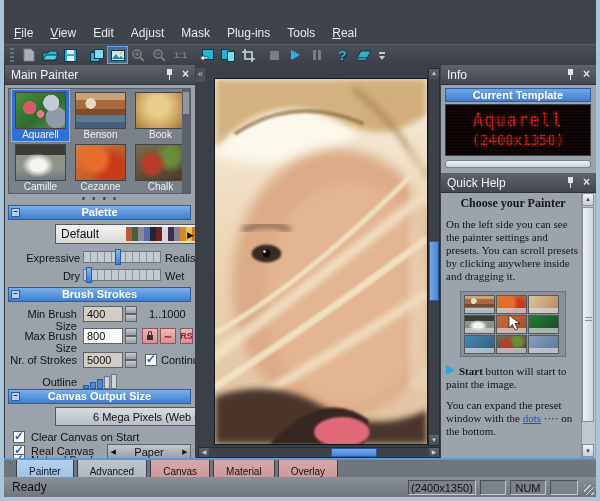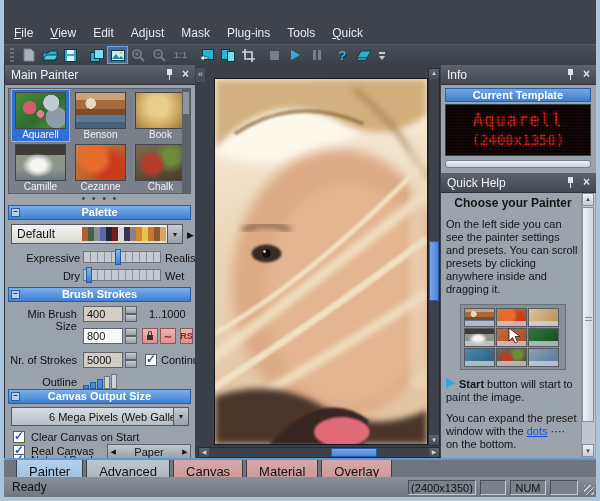--- a/index.html
+++ b/index.html
@@ -64,21 +64,21 @@
   .t-camille{background:radial-gradient(ellipse at 45% 58%,#f5f5f1 0 20%,transparent 42%),linear-gradient(180deg,#3c3c34 0 28%,#8c948a 28% 70%,#6a7a80 100%);}
   .t-cezanne{background:radial-gradient(circle at 38% 40%,#e86c2c 0 28%,transparent 48%),radial-gradient(circle at 70% 65%,#c83c1c 0 28%,transparent 52%),linear-gradient(140deg,#d87c3c,#a84a22);}
   .t-chalk{background:radial-gradient(circle at 33% 55%,#b83c2c 0 20%,transparent 38%),radial-gradient(circle at 70% 33%,#6c8c3c 0 18%,transparent 40%),linear-gradient(160deg,#7c6c4c,#4a3a2a);}
   .t-hd1{background:linear-gradient(120deg,#d9c49c,#b98c5c);}
   .preset-scroll{position:absolute;right:0;top:0;width:8px;height:104px;background:#5c626a;}
   .preset-scroll i{position:absolute;left:1px;top:3px;width:6px;height:22px;background:#8e959e;}
   .dots-row{position:absolute;left:0;top:129px;width:190px;text-align:center;font-size:10px;color:#3c4046;letter-spacing:2px;line-height:9px;}
   .section-hdr{position:absolute;left:3px;width:183px;height:15px;background:linear-gradient(180deg,#7ab0ec,#3f7fce);
     border:1px solid #2c5da0;box-sizing:border-box;color:#fff;font-size:11px;font-weight:bold;text-align:center;line-height:13px;}
   .collapse-box{position:absolute;left:2px;top:2px;width:9px;height:9px;background:#b8d0ec;border:1px solid #2c5da0;box-sizing:border-box;line-height:5px;font-size:8px;color:#223;text-align:center;font-weight:bold;}
-  .dd-field{position:absolute;background:linear-gradient(180deg,#f4f4f2,#d8d8d4);border:1px solid #55595f;box-sizing:border-box;display:flex;align-items:center;}
+  .dd-field{position:absolute;background:linear-gradient(180deg,#f4f4f2,#d8d8d4);border:1px solid #55595f;box-sizing:border-box;display:flex;align-items:center;margin-left:44px;}
   .dd-text{font-size:12px;color:#111;padding-left:5px;flex:1;white-space:nowrap;overflow:hidden;}
   .dd-btn{width:15px;height:100%;background:linear-gradient(180deg,#c8ccd2,#9aa0a8);border-left:1px solid #55595f;display:flex;align-items:center;justify-content:center;font-size:7px;color:#222;box-sizing:border-box;}
   .swatch{display:inline-block;width:6px;height:14px;}
   .palette-more{position:absolute;font-size:9px;color:#111;}
   .sl-row{position:absolute;width:190px;height:14px;font-size:11px;color:#111;}
   .sl-left{position:absolute;right:115px;top:1px;} .sl-right{position:absolute;left:160px;top:1px;}
   .seg-slider{position:absolute;left:78px;top:0;width:78px;height:12px;border:1px solid #70767e;box-sizing:border-box;
     background:repeating-linear-gradient(90deg,#c4cad2 0 6px,#8e949c 6px 7px);}
   .sl-thumb{position:absolute;top:-3px;width:6px;height:16px;background:linear-gradient(180deg,#85b8ee,#3c7cd6);border:1px solid #2a5aa4;box-sizing:border-box;}
   .frm-row{position:absolute;width:190px;height:17px;font-size:11px;color:#111;}
@@ -111,37 +111,37 @@
   
   .right-panel{left:437px;top:0;width:155px;height:393px;background:#9aa2ac;overflow:hidden;}
   .tmpl-bar{position:absolute;left:4px;top:23px;width:146px;height:14px;background:linear-gradient(180deg,#6fa8e8,#3f7fce);
     border:1px solid #2c5da0;box-sizing:border-box;color:#fff;font-size:11px;font-weight:bold;text-align:center;line-height:12px;}
   .led{position:absolute;left:4px;top:39px;width:146px;height:52px;background:#060606;border:1px solid #3a3f46;box-sizing:border-box;overflow:hidden;}
   .led-line{font-family:"DejaVu Sans Mono",monospace;color:#ff2818;text-align:center;text-shadow:0 0 3px rgba(255,50,30,.9);}
   .led-grid{position:absolute;inset:0;background:repeating-linear-gradient(0deg,rgba(0,0,0,.55) 0 1px,rgba(120,10,5,.12) 1px 3px),repeating-linear-gradient(90deg,rgba(0,0,0,.55) 0 1px,transparent 1px 3px);}
   .progress{position:absolute;left:4px;top:95px;width:146px;height:8px;background:linear-gradient(180deg,#eef1f5,#cdd3db);border:1px solid #7a8088;border-radius:3px;box-sizing:border-box;}
   .qh-header{position:absolute;left:0;top:108px;width:155px;}
   .qh-body{position:absolute;left:0;top:128px;width:155px;height:265px;background:#9ba3ad;overflow:hidden;}
-  .qh-text{position:absolute;left:5px;top:2px;width:134px;font-size:11px;line-height:13px;color:#151515;}
+  .qh-text{position:absolute;left:5px;top:2px;width:134px;font-size:11px;line-height:13px;color:#151515;font-family:Liberation Serif, serif;}
   .qh-head{font-weight:bold;font-size:12px;text-align:center;margin:2px 0 8px 0;}
   .qh-p{margin:0 0 8px 0;}
   .qh-link{color:#1a50d8;text-decoration:underline;}
   .mini-img{width:104px;height:64px;margin:2px auto 8px auto;position:relative;background:#8a9098;border:1px solid #6a7078;}
   .mini-grid{position:absolute;left:3px;top:3px;display:grid;grid-template-columns:repeat(3,31px);grid-template-rows:repeat(3,19px);gap:1px;}
   .mini-cell{border:1px solid #555a60;box-sizing:border-box;position:relative;}
   .mini-cell:after{content:"";position:absolute;left:0;bottom:0;width:100%;height:5px;background:rgba(210,214,220,.75);}
   .qh-scroll{position:absolute;right:1px;top:0px;width:13px;height:264px;background:#c2c7cf;border-left:1px solid #8a9098;}
   .qh-sbtn{position:absolute;left:0;width:12px;height:13px;background:linear-gradient(180deg,#eef1f5,#c8cfd8);border:1px solid #8a9098;box-sizing:border-box;color:#444;font-size:6px;text-align:center;line-height:11px;}
   .qh-thumb{position:absolute;left:0;top:14px;width:12px;height:215px;background:linear-gradient(90deg,#eef1f5,#cfd6de);border:1px solid #8a9098;box-sizing:border-box;}
   .qh-grip{position:absolute;left:2px;top:50%;width:7px;height:6px;background:repeating-linear-gradient(0deg,#8a9098 0 1px,transparent 1px 3px);}
   .startp{display:inline-block;width:0;height:0;border-left:9px solid #2fa8dc;border-top:5px solid transparent;border-bottom:5px solid transparent;margin-right:4px;}
   
   .tabrow{left:0;top:458px;width:592px;height:19px;background:#70767e;border-top:2px solid #5a9ad8;display:flex;align-items:flex-start;padding-left:12px;box-sizing:border-box;}
   .tab{height:16px;margin-right:3px;padding:4px 12px;border:1px solid #3c4046;border-top:none;border-radius:0 0 6px 6px;
-    font-size:13px;line-height:15px;color:#111;background:linear-gradient(180deg,#d8a8a8,#c89494);}
+    font-size:10px;line-height:15px;color:#111;background:linear-gradient(180deg,#d8a8a8,#c89494);}
   .tab.grayish{background:linear-gradient(180deg,#bcc6cc,#a8b2ba);}
   .tab.active{background:linear-gradient(180deg,#b4d0ec,#98bce4);font-weight:normal;height:17px;}
   .statusbar{left:0;top:477px;width:592px;height:20px;background:linear-gradient(180deg,#8a909a,#70767e);display:flex;align-items:center;font-size:12px;color:#111;}
   .sb-ready{margin-left:8px;flex:1;}
   .sb-box{height:15px;border:1px solid;border-color:#4a4f56 #c2c8d0 #c2c8d0 #4a4f56;background:#7b828c;
     font-size:11px;color:#111;line-height:14px;text-align:center;margin-right:4px;box-sizing:border-box;}
   .sb-grip{width:10px;height:10px;margin:6px 2px 0 2px;background:repeating-linear-gradient(135deg,#cdd3da 0 1px,transparent 1px 4px);}
 </style>
 </head>
 <body>
@@ -150,21 +150,21 @@
 
 
   <div class="abs menubar">
     <span class="menu-item accel">File</span>
     <span class="menu-item accel">View</span>
     <span class="menu-item">Edit</span>
     <span class="menu-item">Adjust</span>
     <span class="menu-item">Mask</span>
     <span class="menu-item">Plug-ins</span>
     <span class="menu-item">Tools</span>
-    <span class="menu-item accel">Quick</span>
+    <span class="menu-item accel">Real</span>
   </div>
 
   <div class="abs toolbar">
     <div class="tgrip"></div>
     <div class="tbtn">
         <svg width="12" height="14">
           <path d="M1,1 h7 l3,3 v9 h-10 z" fill="#aab0b8" stroke="#7a8088"></path>
         </svg>
       </div>
     <div class="tbtn">
@@ -351,20 +351,21 @@
       <div class="frm-row" style="top:241px;">
         <span class="frm-label">Min Brush Size</span>
         <span class="num-input">400</span>
         <span class="spinner">
             <i></i>
             <i></i>
           </span>
         <span style="position:absolute;left:144px;top:2px;">1..1000</span>
       </div>
       <div class="frm-row" style="top:263px;">
+        <span class="frm-label">Max Brush Size</span>
         <span class="num-input lit">800</span>
         <span class="spinner">
             <i></i>
             <i></i>
           </span>
         <span class="pinkbtn" style="left:137px;width:16px;">
             <span class="lockglyph"></span>
           </span>
         <span class="pinkbtn" style="left:155px;width:16px;">
             <span>∼</span>

